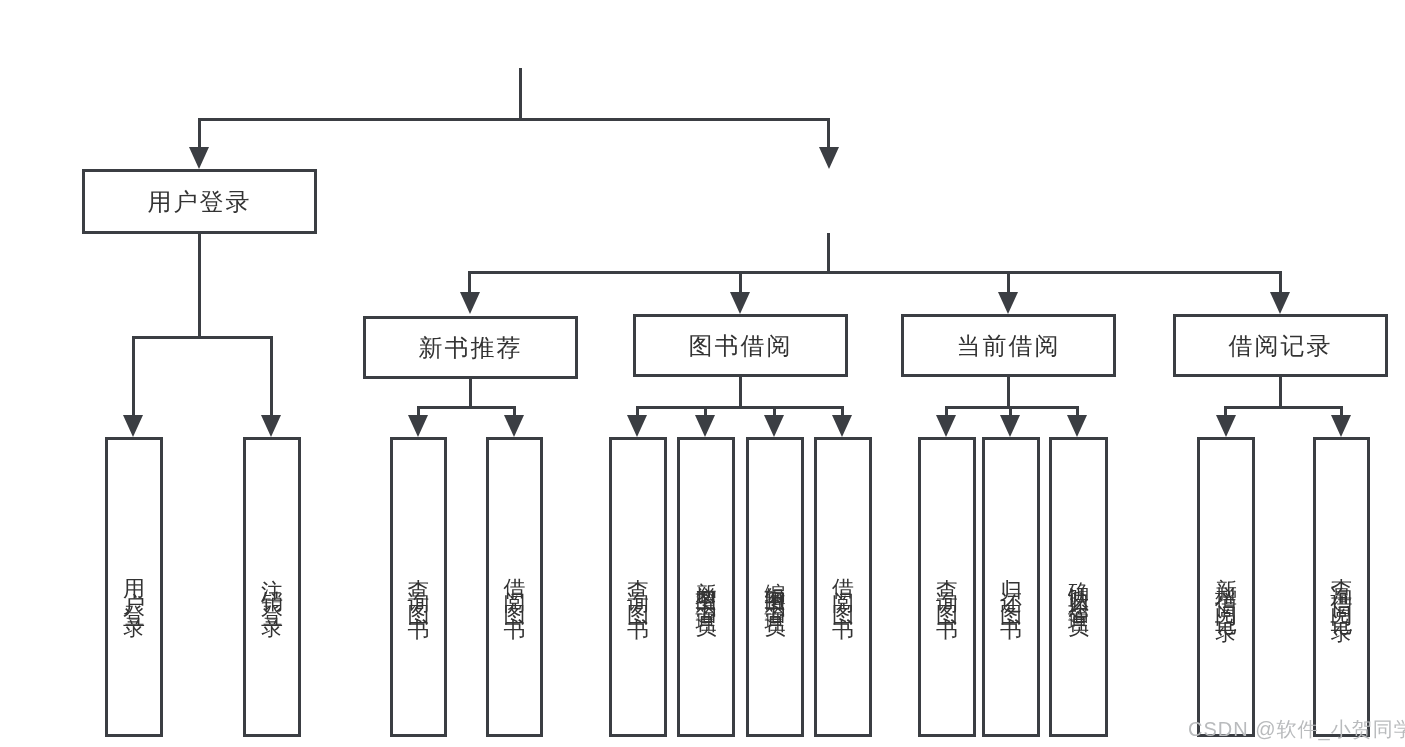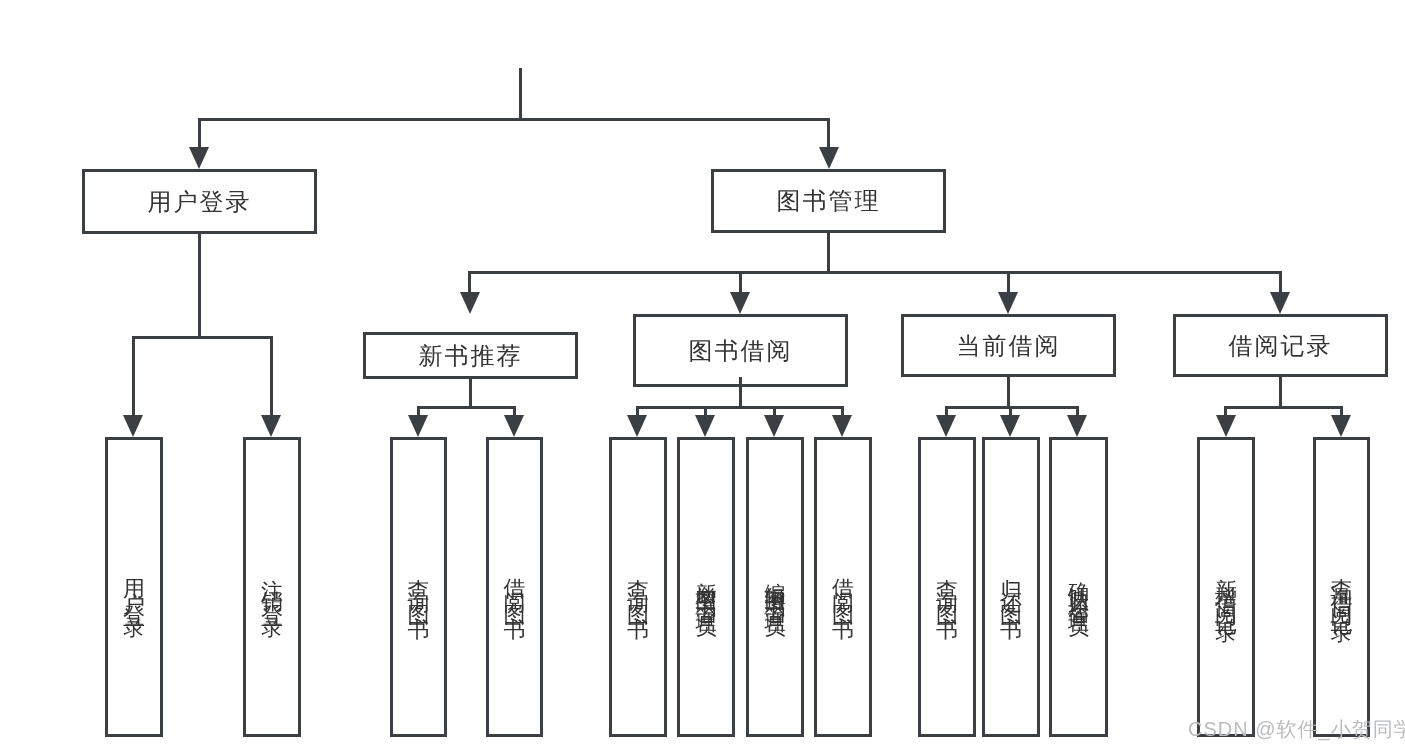--- a/index.html
+++ b/index.html
@@ -64,42 +64,41 @@
 
 
   <div class="vline" style="left:519px;top:68px;height:50px;"></div>
   <div class="hline" style="left:198px;top:118px;width:632px;"></div>
   <div class="vline" style="left:198px;top:118px;height:32px;"></div>
   <div class="arrow" style="left:189px;top:147px;"></div>
   <div class="vline" style="left:827px;top:118px;height:32px;"></div>
   <div class="arrow" style="left:819px;top:147px;"></div>
 
   <div class="box" style="left:82px;top:169px;width:235px;height:65px;">用户登录</div>
-  <div class="box" style="left:711px;top:169px;width:235px;height:64px;">图书管理</div>
 
   <div class="vline" style="left:198px;top:234px;height:102px;"></div>
   <div class="hline" style="left:132px;top:336px;width:141px;"></div>
   <div class="vline" style="left:132px;top:336px;height:79px;"></div>
   <div class="vline" style="left:270px;top:336px;height:79px;"></div>
   <div class="arrow" style="left:123px;top:415px;"></div>
   <div class="arrow" style="left:261px;top:415px;"></div>
 
   <div class="vline" style="left:827px;top:233px;height:41px;"></div>
   <div class="hline" style="left:468px;top:271px;width:814px;"></div>
   <div class="vline" style="left:468px;top:271px;height:23px;"></div>
   <div class="vline" style="left:739px;top:271px;height:23px;"></div>
   <div class="vline" style="left:1007px;top:271px;height:23px;"></div>
   <div class="vline" style="left:1279px;top:271px;height:23px;"></div>
   <div class="arrow" style="left:460px;top:292px;"></div>
   <div class="arrow" style="left:730px;top:292px;"></div>
   <div class="arrow" style="left:998px;top:292px;"></div>
   <div class="arrow" style="left:1270px;top:292px;"></div>
 
-  <div class="box" style="left:363px;top:332px;width:215px;height:47px;">新书推荐</div>
-  <div class="box" style="left:633px;top:314px;width:215px;height:73px;">图书借阅</div>
+  <div class="box" style="left:363px;top:316px;width:215px;height:63px;">新书推荐</div>
+  <div class="box" style="left:633px;top:314px;width:215px;height:63px;">图书借阅</div>
   <div class="box" style="left:901px;top:314px;width:215px;height:63px;text-align:center;">当前借阅</div>
   <div class="box" style="left:1173px;top:314px;width:215px;height:63px;">借阅记录</div>
 
   <div class="vline" style="left:469px;top:377px;height:29px;"></div>
   <div class="hline" style="left:417px;top:406px;width:99px;"></div>
   <div class="vline" style="left:417px;top:406px;height:11px;"></div>
   <div class="vline" style="left:513px;top:406px;height:11px;"></div>
   <div class="arrow" style="left:408px;top:415px;"></div>
   <div class="arrow" style="left:504px;top:415px;"></div>
 

